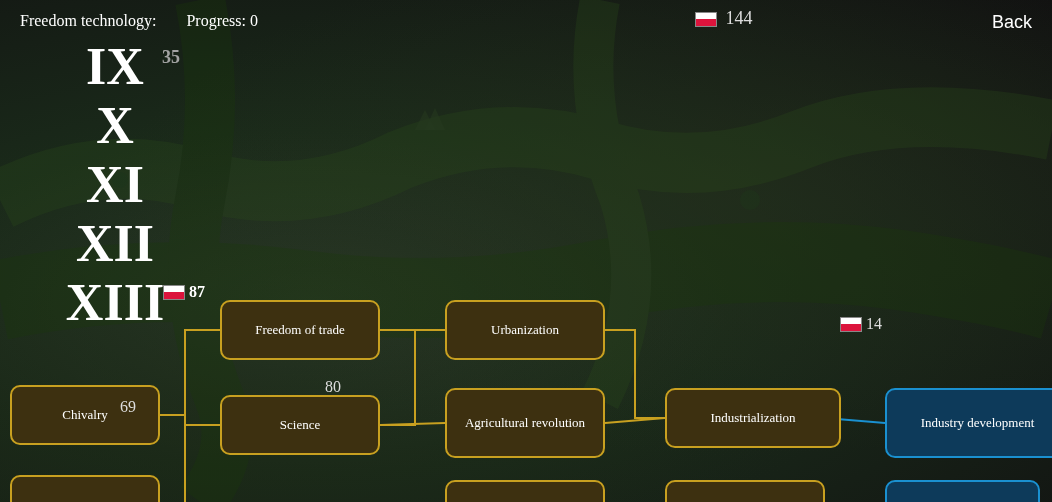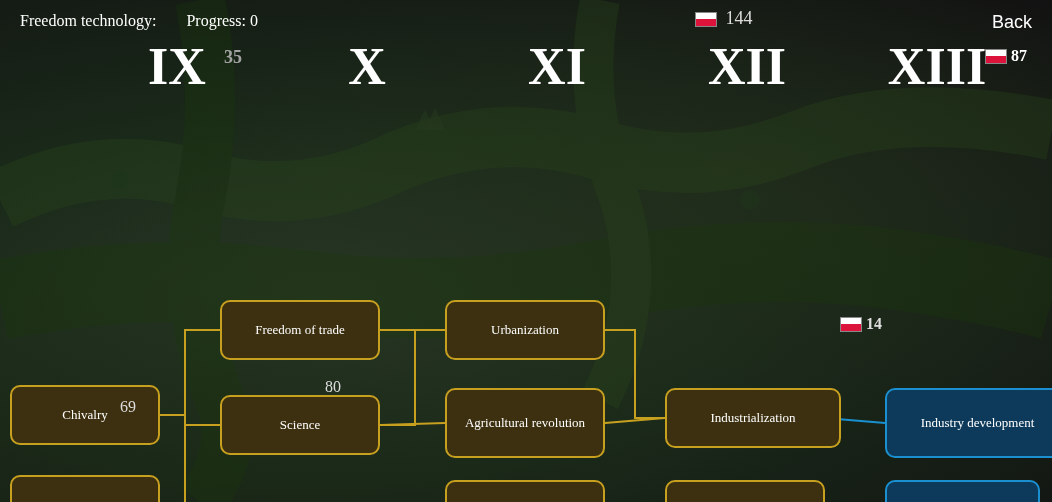--- a/index.html
+++ b/index.html
@@ -53,24 +53,25 @@
       font-size: 18px;
       color: white;
       cursor: pointer;
       background: none;
       border: none;
     }
 
     
     .era-labels {
       display: flex;
-      justify-content: flex-end;
+      justify-content: center;
       padding: 0 20px;
       margin-top: -5px;
       position: relative;
+      flex-direction: column;
     }
     .era-label {
       font-size: 52px;
       font-weight: bold;
       color: white;
       text-align: center;
       width: 190px;
       position: relative;
     }
 
@@ -224,21 +225,21 @@
         <div class="tech-node" style="left: 445px; top: 340px; width: 160px; height: 60px;">Powder</div>
         <div class="tech-node" style="left: 665px; top: 248px; width: 176px; height: 60px;">Industrialization</div>
         <div class="tech-node" style="left: 665px; top: 340px; width: 160px; height: 60px;">Rifle</div>
         <div class="tech-node available" style="left: 885px; top: 248px; width: 185px; height: 70px;">Industry development</div>
         <div class="tech-node available" style="left: 885px; top: 340px; width: 155px; height: 60px;">Mortars</div>
       </div>
 
     <div style="position:absolute;left:325px;top:238px;font-size:16px;color:#ddd;">
       <span>80</span>
     </div>
-    <div style="position:absolute;left:840px;top:175px;font-size:16px;color:#ddd;display:flex;align-items:center;gap:4px;font-weight:bold;">
+    <div style="position:absolute;left:840px;top:175px;font-size:16px;color:#ddd;display:flex;align-items:center;gap:4px;">
       <span class="flag-icon flag-pl" style="display:inline-block;width:22px;height:15px;"></span>
       <span>14</span>
     </div>
     <div style="position:absolute;left:120px;top:258px;font-size:16px;color:#ddd;">
       <span>69</span>
     </div>
   </div>
 </div>
 
 </body></html>

